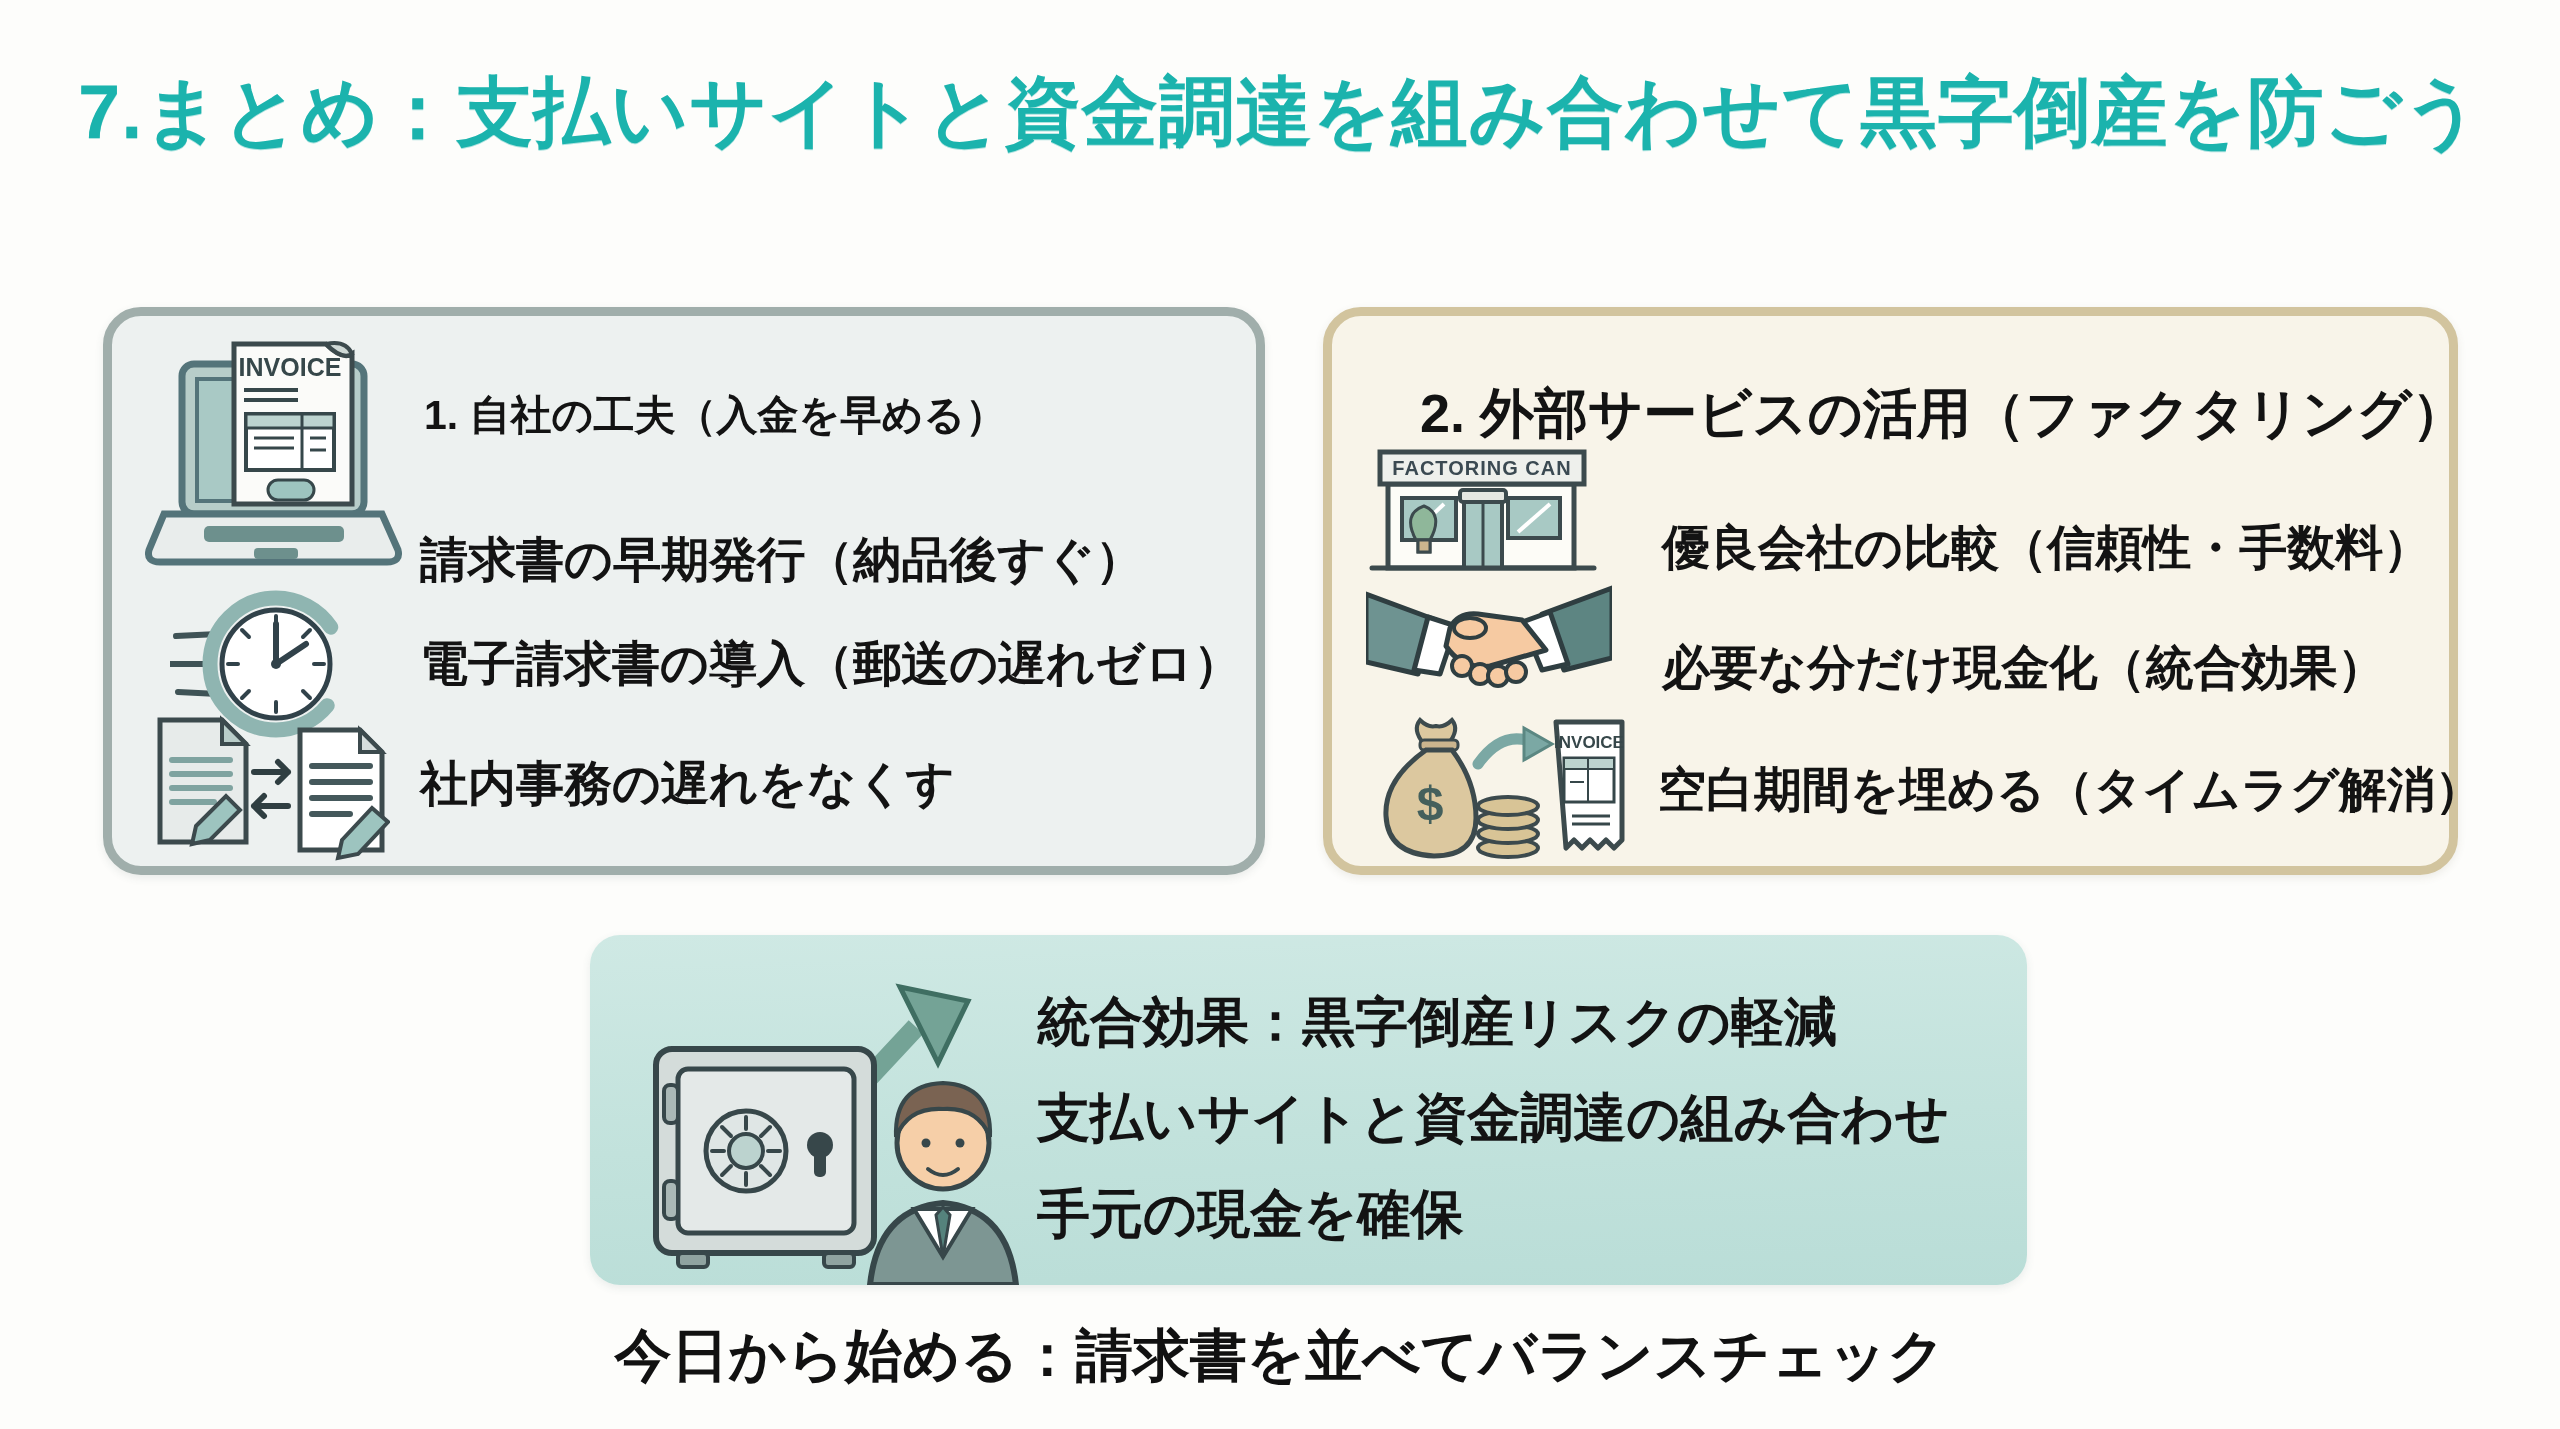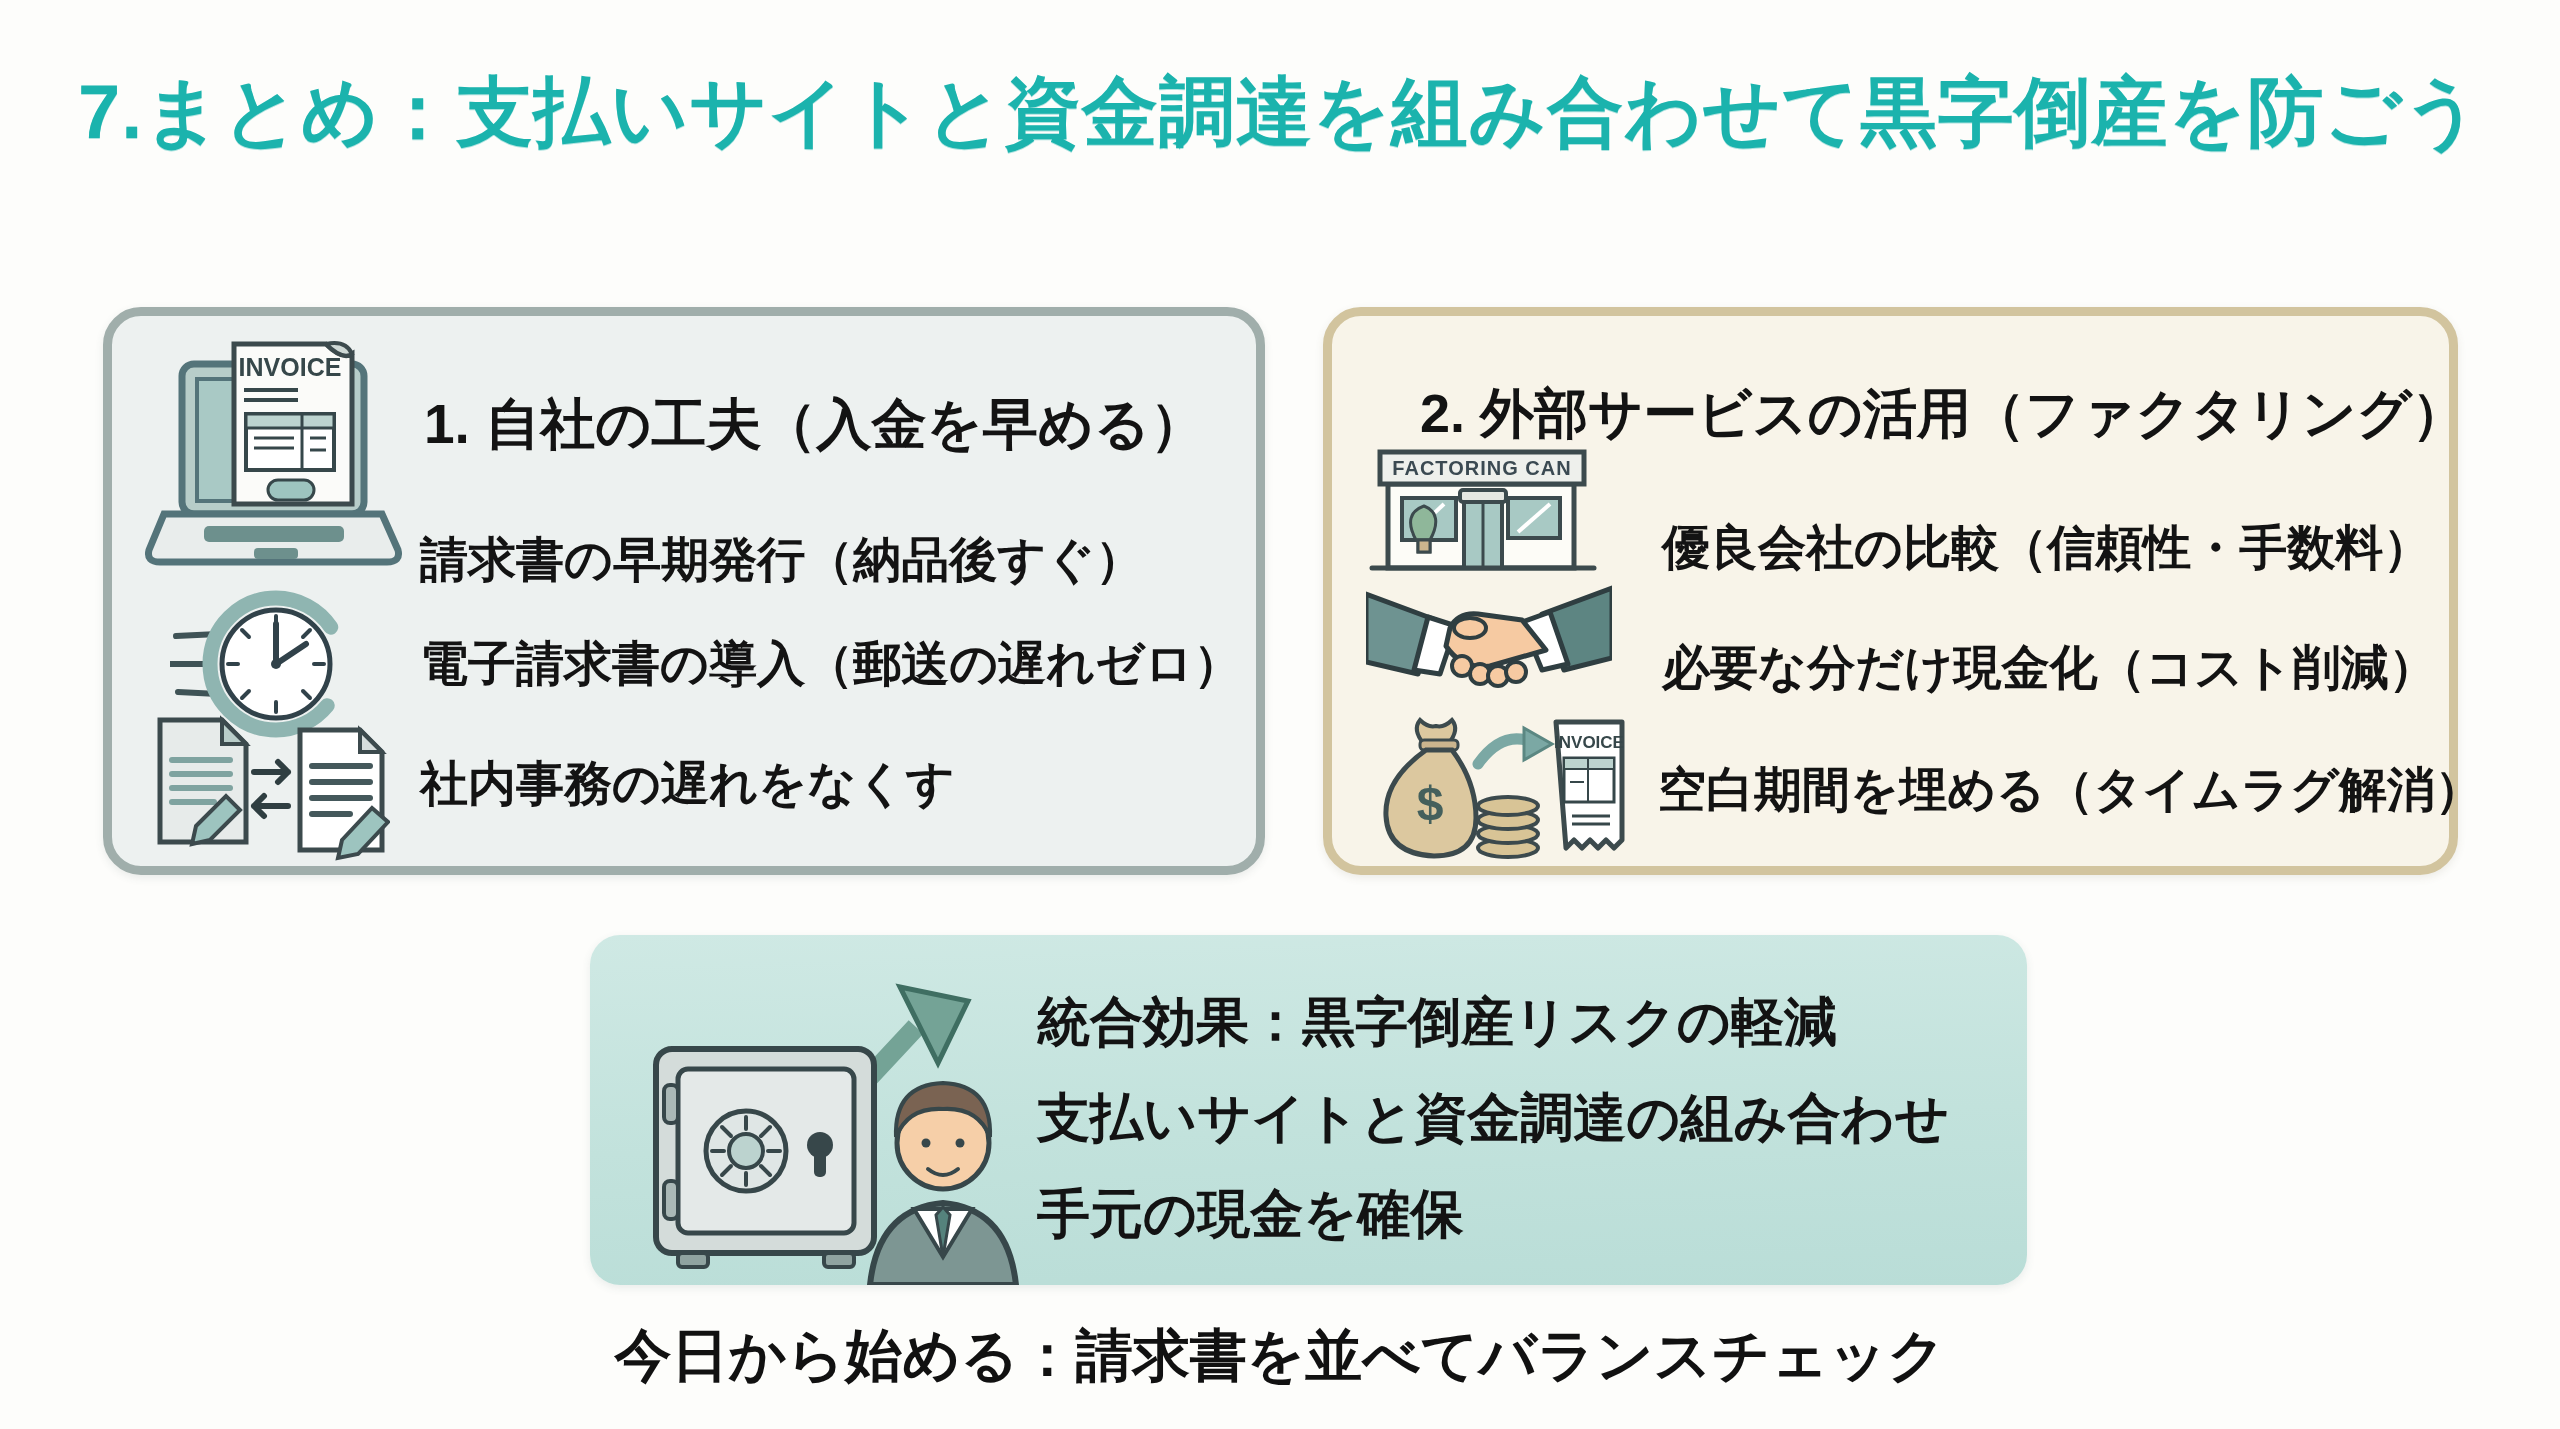--- a/index.html
+++ b/index.html
@@ -26,21 +26,21 @@
     left:103px;top:307px;width:1162px;height:568px;
     background:#edf1f0;border:9px solid #a0aeab;
     box-shadow:0 3px 8px rgba(60,80,80,.10);
   }
   .card.right{
     left:1323px;top:307px;width:1135px;height:568px;
     background:#f8f4e9;border:9px solid #d2c49e;
     box-shadow:0 3px 8px rgba(90,80,50,.10);
   }
   .card-title{
-    position:absolute;font-size:55px;font-weight:800;
+    position:absolute;font-size:41px;font-weight:800;
     color:#131313;white-space:nowrap;
   }
   .item-text{
     position:absolute;font-size:48px;font-weight:800;
     color:#131313;white-space:nowrap;
   }
   .icon{position:absolute;}
   .icon svg{display:block;width:100%;height:100%;}
 
   .summary-card{
@@ -209,21 +209,21 @@
         <rect x="198" y="50" width="50" height="11" fill="#bcd3cf" stroke="#36474a" stroke-width="2"></rect>
         <line x1="222" y1="50" x2="222" y2="94" stroke="#36474a" stroke-width="2"></line>
         <line x1="204" y1="74" x2="218" y2="74" stroke="#36474a" stroke-width="2"></line>
         <line x1="206" y1="108" x2="244" y2="108" stroke="#36474a" stroke-width="3"></line>
         <line x1="206" y1="116" x2="244" y2="116" stroke="#36474a" stroke-width="3"></line>
       </svg>
     </div>
 
     <div class="card-title" style="left:88px;top:62px;font-size:54px;">2. 外部サービスの活用（ファクタリング）</div>
     <div class="item-text" style="left:330px;top:200px;">優良会社の比較（信頼性・手数料）</div>
-    <div class="item-text" style="left:330px;top:320px;">必要な分だけ現金化（コスト削減）</div>
+    <div class="item-text" style="left:330px;top:320px;">必要な分だけ現金化（統合効果）</div>
     <div class="item-text" style="left:326px;top:442px;">空白期間を埋める（タイムラグ解消）</div>
   </div>
 
   <div class="summary-card">
 
     <div class="icon" style="left:48px;top:22px;width:390px;height:328px;">
       <svg viewBox="0 0 390 328">
         <path d="M35 238 L130 148 L168 188 L278 70" fill="none" stroke="#74a396" stroke-width="20" stroke-linejoin="round"></path>
         <path d="M262 30 L330 44 L300 106 Z" fill="#74a396" stroke="#3f6e62" stroke-width="5"></path>
         <rect x="18" y="92" width="218" height="204" rx="16" fill="#d4dcda" stroke="#37474a" stroke-width="6"></rect>

